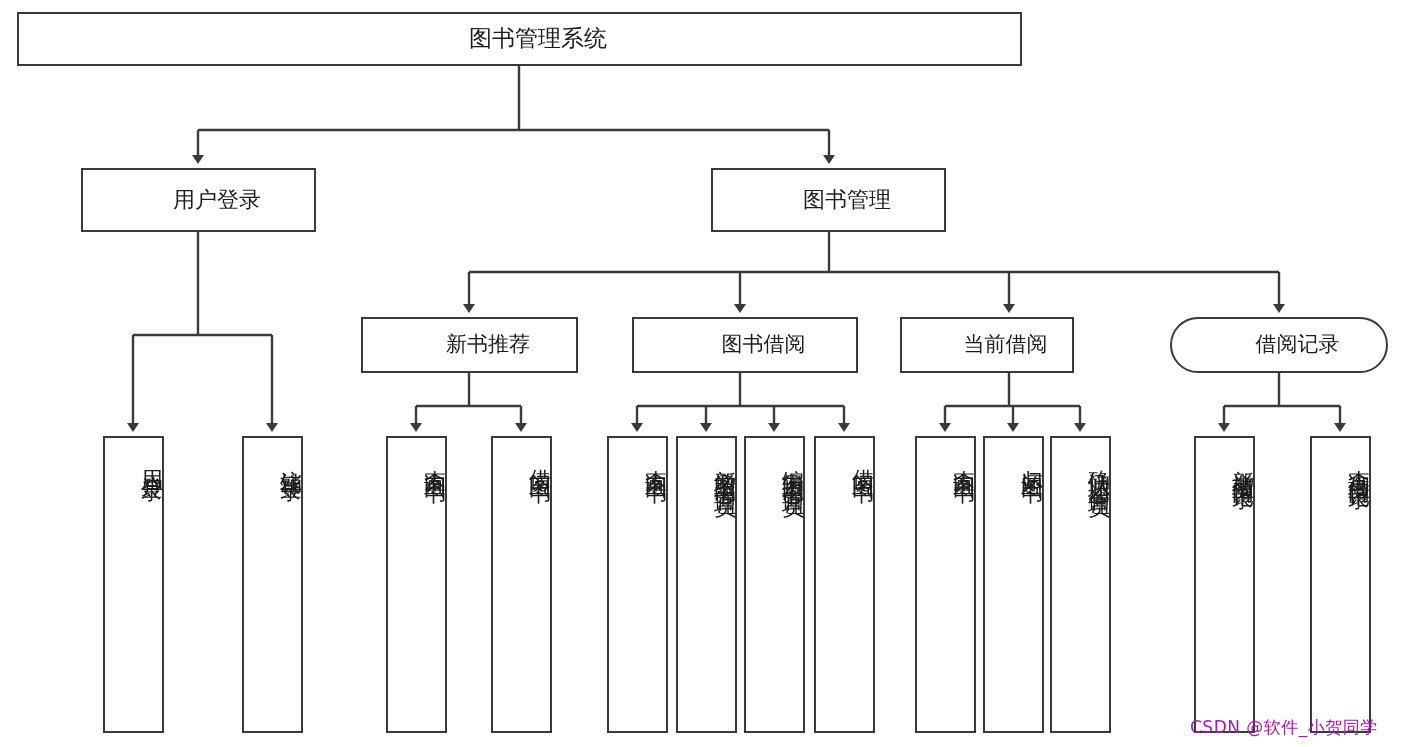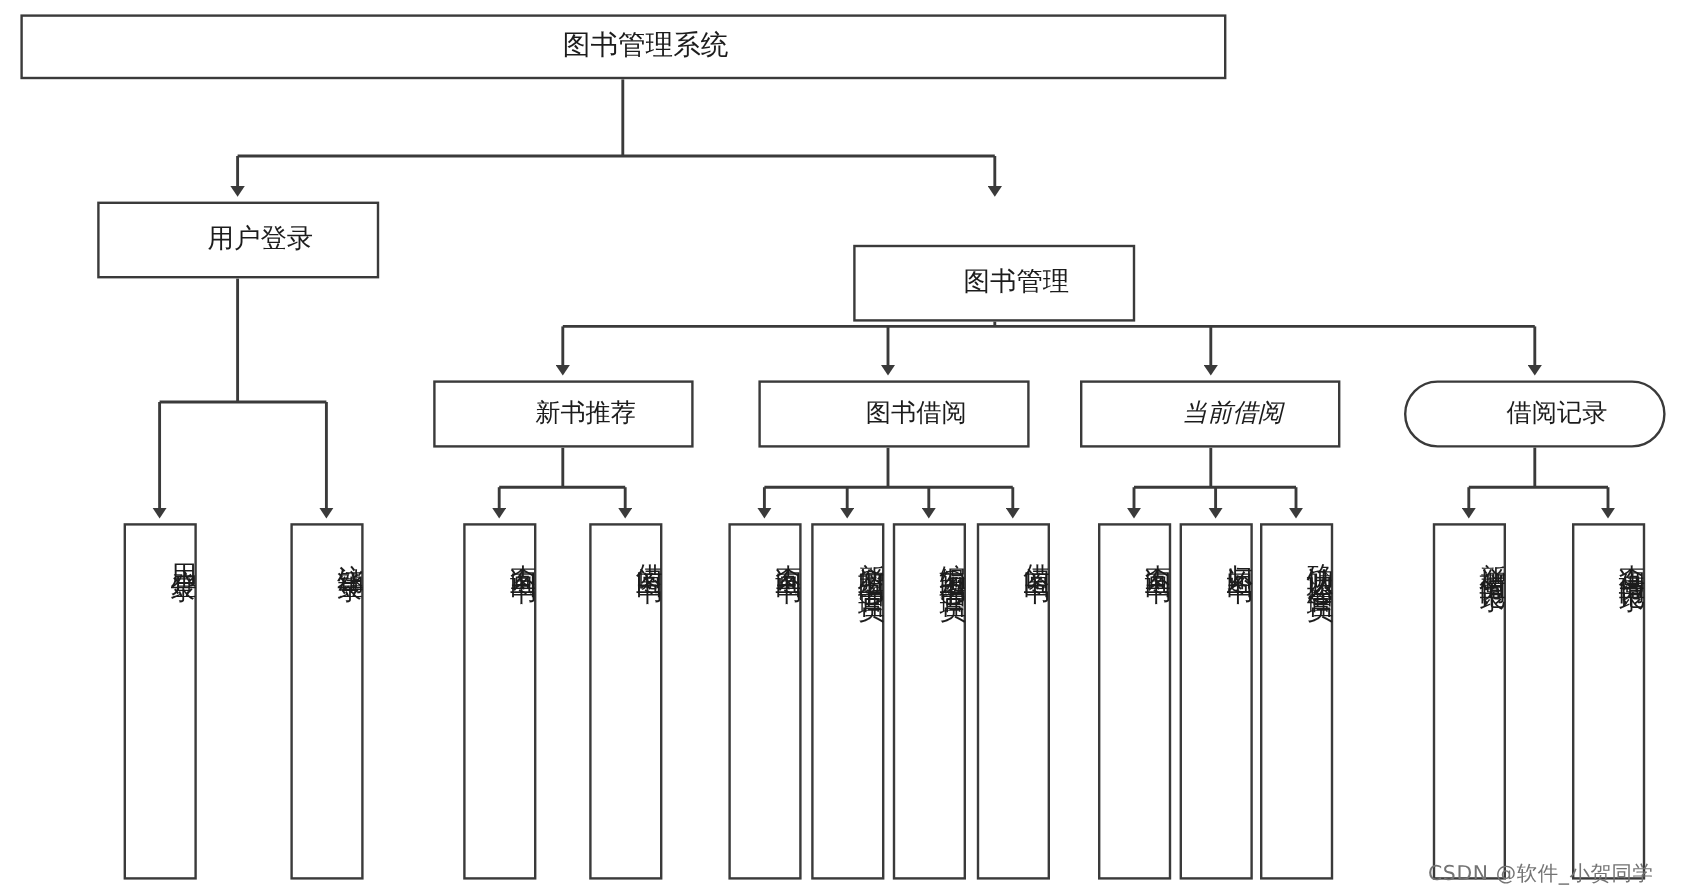--- a/index.html
+++ b/index.html
@@ -57,21 +57,21 @@
   }
   .node.leaf .label {
     writing-mode: vertical-rl;
     text-orientation: upright;
     font-size: 22px;
     letter-spacing: 4px;
     line-height: 1;
   }
   .watermark {
     position: absolute;
-    color: #737373;
+    color: #a21caf;
     font-size: 17px;
     letter-spacing: 0.5px;
     white-space: nowrap;
     pointer-events: none;
   }
 </style>
 </head>
 <body>
 
 <div id="canvas">
@@ -129,31 +129,31 @@
     </g>
   </svg>
 
   <div class="node root" style="left:17px; top:12px; width:1005px; height:54px;">
     <span class="label">图书管理系统</span>
   </div>
 
   <div class="node level2" style="left:81px; top:168px; width:235px; height:64px;">
     <span class="label">用户登录</span>
   </div>
-  <div class="node level2" style="left:711px; top:168px; width:235px; height:64px;margin-top:36px;">
+  <div class="node level2" style="left:711px; top:168px; width:235px; height:64px;">
     <span class="label">图书管理</span>
   </div>
 
   <div class="node level3" style="left:361px; top:317px; width:217px; height:56px;">
     <span class="label">新书推荐</span>
   </div>
   <div class="node level3" style="left:632px; top:317px; width:226px; height:56px;">
     <span class="label">图书借阅</span>
   </div>
-  <div class="node level3" style="left:900px; top:317px; width:217px; height:56px;font-style:italic;">
+  <div class="node level3" style="left:900px; top:317px; width:174px; height:56px;">
     <span class="label">当前借阅</span>
   </div>
   <div class="node level3" style="left:1170px; top:317px; width:218px; height:56px;border-radius:28px;">
     <span class="label">借阅记录</span>
   </div>
 
   <div class="node leaf" style="left:103px; top:436px; width:61px; height:297px;">
     <span class="label">用户登录</span>
   </div>
   <div class="node leaf" style="left:242px; top:436px; width:61px; height:297px;">

